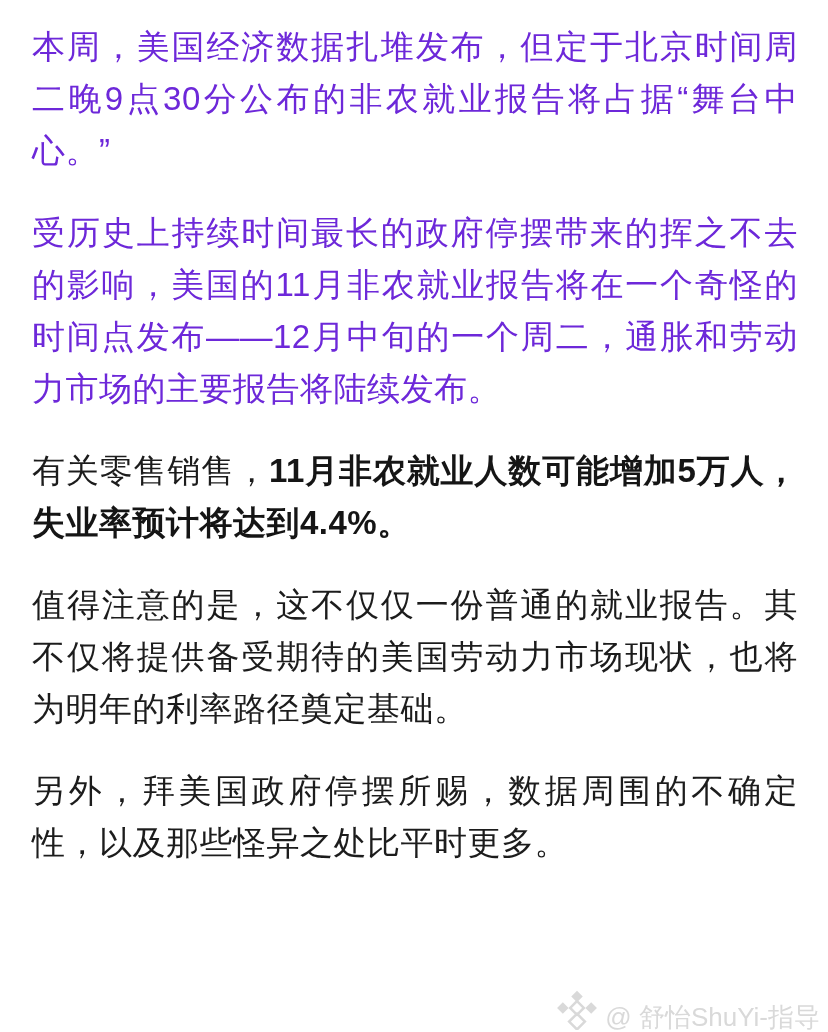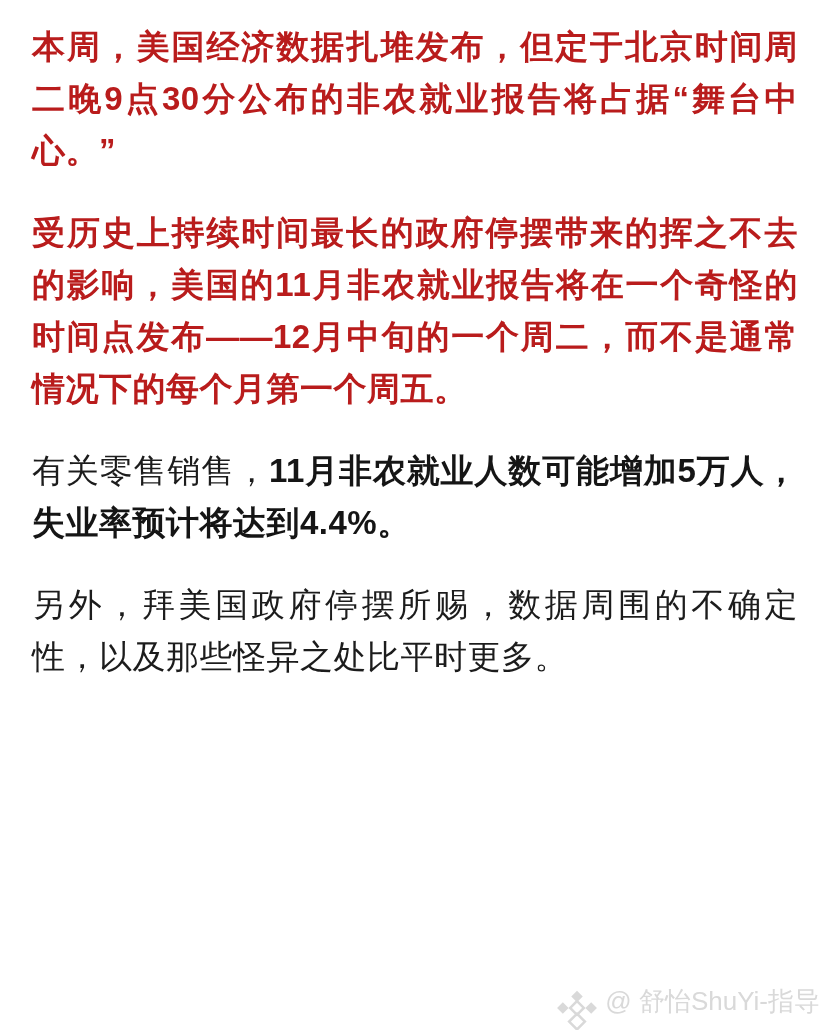--- a/index.html
+++ b/index.html
@@ -21,33 +21,33 @@
     margin: 0 0 30px 0;
     font-size: 33px;
     line-height: 52px;
     color: #1c1c1c;
     text-align: justify;
     text-justify: inter-character;
     letter-spacing: 0.5px;
     font-weight: 400;
   }
   p.para.bold {
-    font-weight: 700;
-    color: #b91c1c;
+    font-weight: 400;
+    color: #6d28d9;
   }
   p.para b {
     font-weight: 700;
     color: #151515;
   }
   .watermark {
     position: absolute;
     right: 8px;
     bottom: 2px;
     display: flex;
-    align-items: flex-start;
+    align-items: flex-end;
     gap: 7px;
     color: #d9d9d9;
     font-size: 26px;
     line-height: 1;
     white-space: nowrap;
   }
   .wm-icon {
     display: inline-flex;
     width: 42px;
     height: 42px;
@@ -57,24 +57,25 @@
     height: 100%;
   }
 </style>
 </head>
 <body>
 
 <div class="article">
   <p class="para bold">本周，美国经济数据扎堆发布，但定于北京时间周二晚9点30分公布的非农就业报告将占据“舞台中心。”</p>
 
 
-  <p class="para bold">受历史上持续时间最长的政府停摆带来的挥之不去的影响，美国的11月非农就业报告将在一个奇怪的时间点发布——12月中旬的一个周二，而不是通常情况下的每个月第一个周五。</p>
+  <p class="para bold">受历史上持续时间最长的政府停摆带来的挥之不去的影响，美国的11月非农就业报告将在一个奇怪的时间点发布——12月中旬的一个周二，通胀和劳动力市场的主要报告将陆续发布。</p>
 
   <p class="para"><span>有关零售销售，</span><b>11月非农就业人数可能增加5万人，失业率预计将达到4.4%。</b></p>
 
+  <p class="para">值得注意的是，这不仅仅一份普通的就业报告。其不仅将提供备受期待的美国劳动力市场现状，也将为明年的利率路径奠定基础。</p>
 
   <p class="para">另外，拜美国政府停摆所赐，数据周围的不确定性，以及那些怪异之处比平时更多。</p>
 </div>
 
 <div class="watermark">
   <span class="wm-icon">
     <svg viewBox="0 0 40 40" xmlns="http://www.w3.org/2000/svg">
 
       <path d="M20 2.5 L25.5 8 L20 13.5 L14.5 8 Z" fill="#d9d9d9"></path>
 

